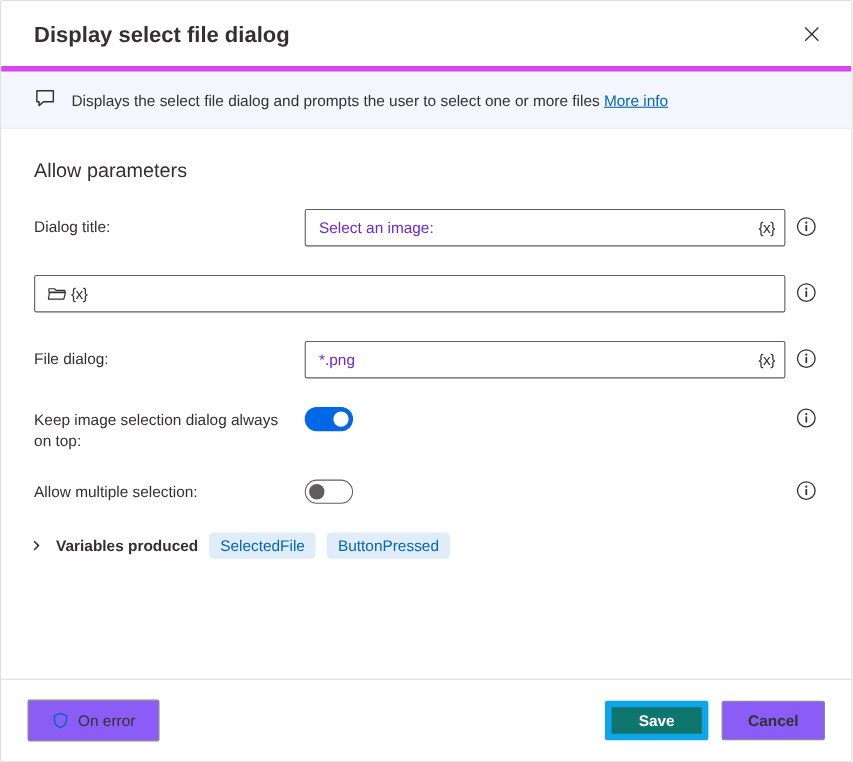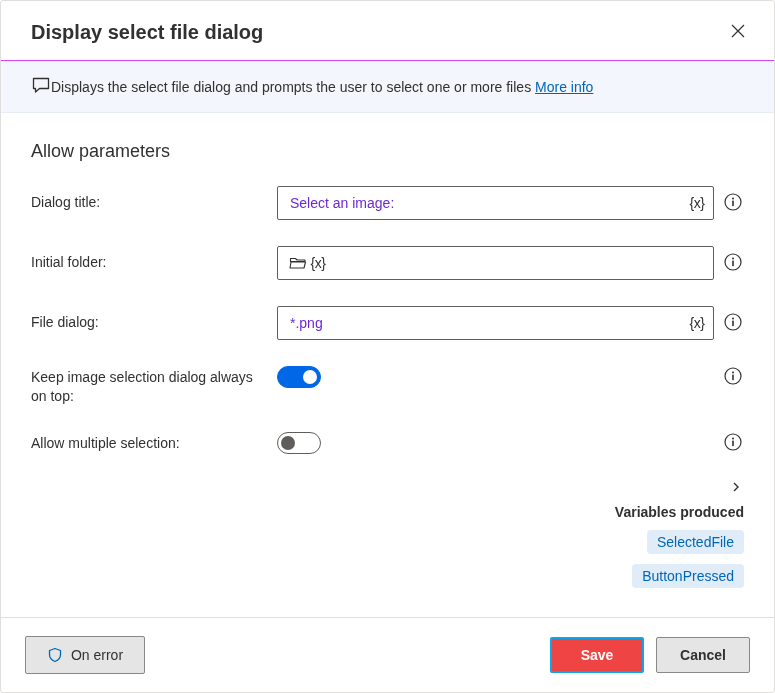--- a/index.html
+++ b/index.html
@@ -29,25 +29,26 @@
     font-weight: 600;
     color: #323130;
     text-align: center;
   }
   .close-btn {
     background: none; border: none; cursor: pointer; padding: 4px;
     color: #323130;
   }
   .info-banner {
     background: #f3f6fc;
-    border-top: 1px solid #d946ef;
+    border-top: 5px solid #d946ef;
     border-bottom: 1px solid #e8ecf3;
     padding: 14px 30px;
     display: flex;
     align-items: center;
+    gap: 14px;
   }
   .info-banner .icon { flex-shrink: 0; }
   .info-banner .text { color: #323130; }
   .info-banner a { color: #0067b8; text-decoration: underline; cursor: pointer; }
   .body {
     flex: 1;
     padding: 24px 30px 0 30px;
     overflow-y: auto;
   }
   .section-title {
@@ -126,24 +127,23 @@
     border-radius: 50%;
     top: 3px;
     transition: left .15s;
   }
   .toggle.on .knob { background: #fff; right: 3px; }
   .toggle.off .knob { background: #605e5c; left: 3px; }
   .toggle-row .field-control { flex:1; justify-content: space-between; }
   .toggle-row .field-label { padding-top: 2px; }
   .vars-row {
     display: flex;
-    align-items: flex-end;
+    align-items: center;
     gap: 10px;
     margin: 8px 0 30px -4px;
-    flex-direction: column;
   }
   .chevron { width:14px; height:14px; cursor:pointer; color:#323130; }
   .vars-label { font-weight:600; }
   .var-chip {
     background: #e1ecf9;
     color: #0067b8;
     border-radius: 4px;
     padding: 4px 10px;
     font-size: 14px;
     cursor: pointer;
@@ -163,27 +163,27 @@
     font-size: 14px;
     font-family: inherit;
     font-weight: 600;
     cursor: pointer;
     display: inline-flex;
     align-items: center;
     justify-content: center;
     gap: 8px;
   }
   .btn-secondary {
-    background: #e5e5e5;
+    background: #8b5cf6;
     border: 1px solid #8a8886;
     color: #323130;
   }
   .btn-primary {
-    background: #ef4444;
-    border: 2px solid #0ea5e9;
+    background: #0f766e;
+    border: 6px solid #0ea5e9;
     color: #fff;
   }
   .footer-right { display:flex; gap:12px; }
   .on-error-btn { font-weight: 400; height: 38px; padding: 0 16px; min-width: 120px; }
   .on-error-btn svg { flex-shrink:0; }
 </style>
 </head>
 <body>
 
 <div class="header">
@@ -220,21 +220,20 @@
         <svg width="18" height="18" viewBox="0 0 18 18">
             <circle cx="9" cy="9" r="8" fill="none" stroke="currentColor" stroke-width="1.2"></circle>
             <circle cx="9" cy="5.4" r="1" fill="currentColor"></circle>
             <rect x="8.2" y="7.6" width="1.6" height="5.5" fill="currentColor"></rect>
           </svg>
       </span>
     </div>
   </div>
 
   <div class="field-row">
-    <div class="field-label">Initial folder:</div>
     <div class="field-control">
       <div class="text-input-wrap">
         <span class="inline-icon">
           <svg width="18" height="18" viewBox="0 0 18 18">
               <path d="M1.5 4.5 h5 l1.5 1.5 h8 v1.5 h-14.5 z M2 8 h14.5 l-1.5 6 h-14 z" fill="none" stroke="currentColor" stroke-width="1.1" stroke-linejoin="round"></path>
             </svg>
         </span>
         <span class="inline-icon var-glyph">{x}</span>
       </div>
       <span class="info-icon">

